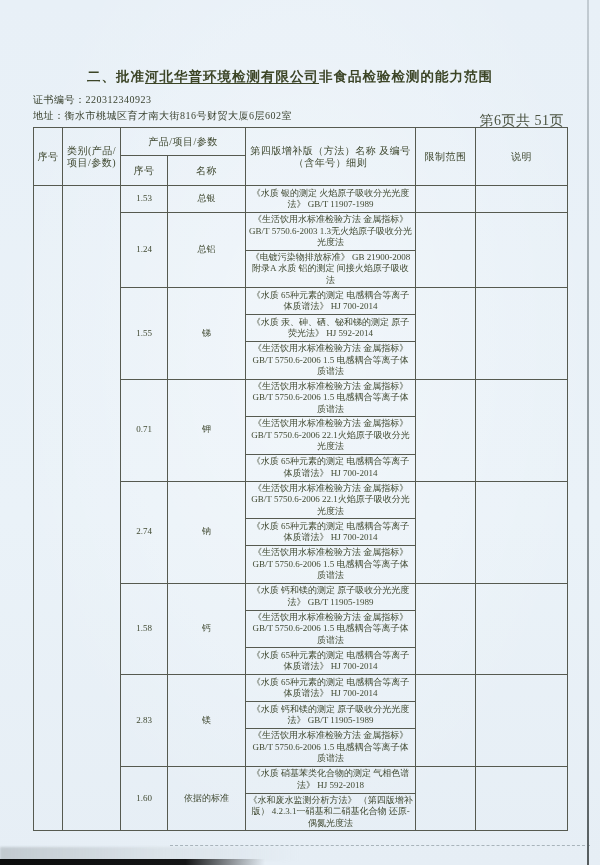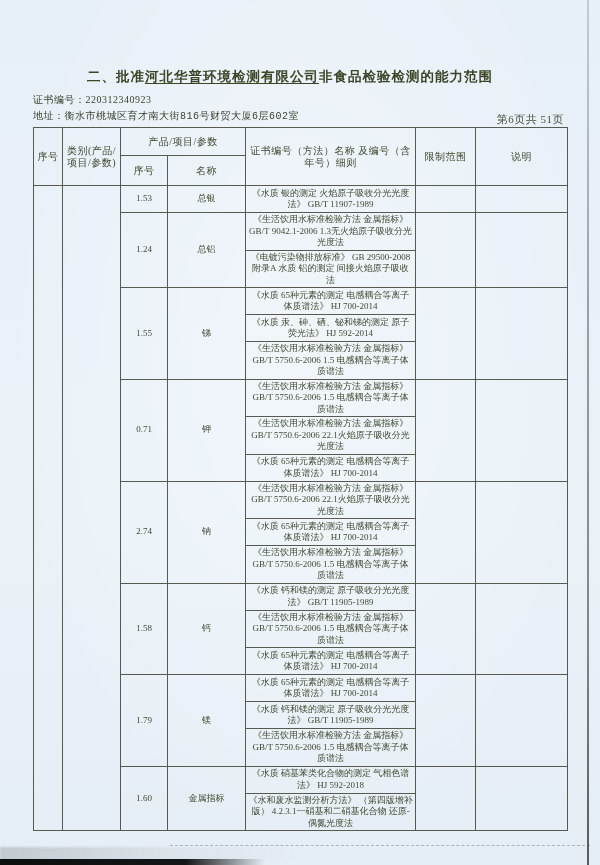--- a/index.html
+++ b/index.html
@@ -16,23 +16,23 @@
     padding-left: 44px;
   }
   .title{
     position:absolute;top:68px;left:0;right:20px;text-align:center;
     font-size:13.5px;font-weight:bold;letter-spacing:1px;color:#3c4527;
     white-space:nowrap;
   }
   .title .ul{text-decoration:underline;text-underline-offset:2px;}
   .meta-line{position:absolute;left:33px;font-size:10px;color:#39412e;letter-spacing:0.5px;}
   .cert{top:93px;}
-  .addr{top:109px;font-family:Liberation Mono, monospace;}
+  .addr{top:109px;}
   .pageno{
-    position:absolute;top:112px;right:36px;font-size:11px;color:#4a5240;letter-spacing:0.5px;
+    position:absolute;top:112px;right:36px;font-size:14px;color:#4a5240;letter-spacing:0.5px;
   }
   table.cap{
     position:absolute;top:127px;left:33px;width:534px;
     border-collapse:collapse;table-layout:fixed;
     font-size:9px;line-height:11.5px;color:#414a32;
   }
   table.cap td,table.cap th{
     border:1px solid #565a50;
     padding:1px 2px;
     text-align:center;vertical-align:middle;
@@ -92,21 +92,21 @@
         <col class="c-name">
       <col class="c-std">
         <col class="c-lim">
         <col class="c-note">
     </colgroup>
     <thead>
       <tr class="hr1">
         <th rowspan="2">序号</th>
         <th rowspan="2">类别(产品/项目/参数)</th>
         <th colspan="2">产品/项目/参数</th>
-        <th rowspan="2">证书编号（方法）名称 及编号（含年号）细则</th>
+        <th rowspan="2">第四版增补版（方法）名称 及编号（含年号）细则</th>
         <th rowspan="2">限制范围</th>
         <th rowspan="2">说明</th>
       </tr>
       <tr class="hr2">
         <th>序号</th>
         <th>名称</th>
       </tr>
     </thead>
     <tbody>
 
@@ -116,26 +116,26 @@
         <td>1.53</td>
         <td>总银</td>
         <td class="std">《水质 银的测定 火焰原子吸收分光光度法》 GB/T 11907-1989</td>
         <td></td>
         <td></td>
       </tr>
 
       <tr class="rh3">
         <td rowspan="2">1.24</td>
         <td rowspan="2">总铝</td>
-        <td class="std">《生活饮用水标准检验方法 金属指标》GB/T 9042.1-2006 1.3无火焰原子吸收分光光度法</td>
-        <td rowspan="2"></td>
-        <td rowspan="2"></td>
-      </tr>
-      <tr class="rh2">
-        <td class="std">《电镀污染物排放标准》 GB 29500-2008 附录A 水质 铝的测定 间接火焰原子吸收法</td>
+        <td class="std">《生活饮用水标准检验方法 金属指标》GB/T 5750.6-2003 1.3无火焰原子吸收分光光度法</td>
+        <td rowspan="2"></td>
+        <td rowspan="2"></td>
+      </tr>
+      <tr class="rh2">
+        <td class="std">《电镀污染物排放标准》 GB 21900-2008 附录A 水质 铝的测定 间接火焰原子吸收法</td>
       </tr>
 
       <tr class="rh2">
         <td rowspan="3">1.55</td>
         <td rowspan="3">锑</td>
         <td class="std">《水质 65种元素的测定 电感耦合等离子体质谱法》 HJ 700-2014</td>
         <td rowspan="3"></td>
         <td rowspan="3"></td>
       </tr>
       <tr class="rh2">
@@ -181,36 +181,36 @@
         <td rowspan="3"></td>
       </tr>
       <tr class="rh3">
         <td class="std">《生活饮用水标准检验方法 金属指标》GB/T 5750.6-2006 1.5 电感耦合等离子体质谱法</td>
       </tr>
       <tr class="rh2">
         <td class="std">《水质 65种元素的测定 电感耦合等离子体质谱法》 HJ 700-2014</td>
       </tr>
 
       <tr class="rh2">
-        <td rowspan="3">1.79</td>
+        <td rowspan="3">2.83</td>
         <td rowspan="3">镁</td>
         <td class="std">《水质 65种元素的测定 电感耦合等离子体质谱法》 HJ 700-2014</td>
         <td rowspan="3"></td>
         <td rowspan="3"></td>
       </tr>
       <tr class="rh2">
         <td class="std">《水质 钙和镁的测定 原子吸收分光光度法》 GB/T 11905-1989</td>
       </tr>
       <tr class="rh3">
         <td class="std">《生活饮用水标准检验方法 金属指标》GB/T 5750.6-2006 1.5 电感耦合等离子体质谱法</td>
       </tr>
 
       <tr class="rh2">
         <td rowspan="2">1.60</td>
-        <td rowspan="2">金属指标</td>
+        <td rowspan="2">依据的标准</td>
         <td class="std">《水质 硝基苯类化合物的测定 气相色谱法》 HJ 592-2018</td>
         <td rowspan="2"></td>
         <td rowspan="2"></td>
       </tr>
       <tr class="rh3">
         <td class="std">《水和废水监测分析方法》 （第四版增补版） 4.2.3.1一硝基和二硝基化合物 还原-偶氮光度法</td>
       </tr>
     </tbody>
   </table>
 

